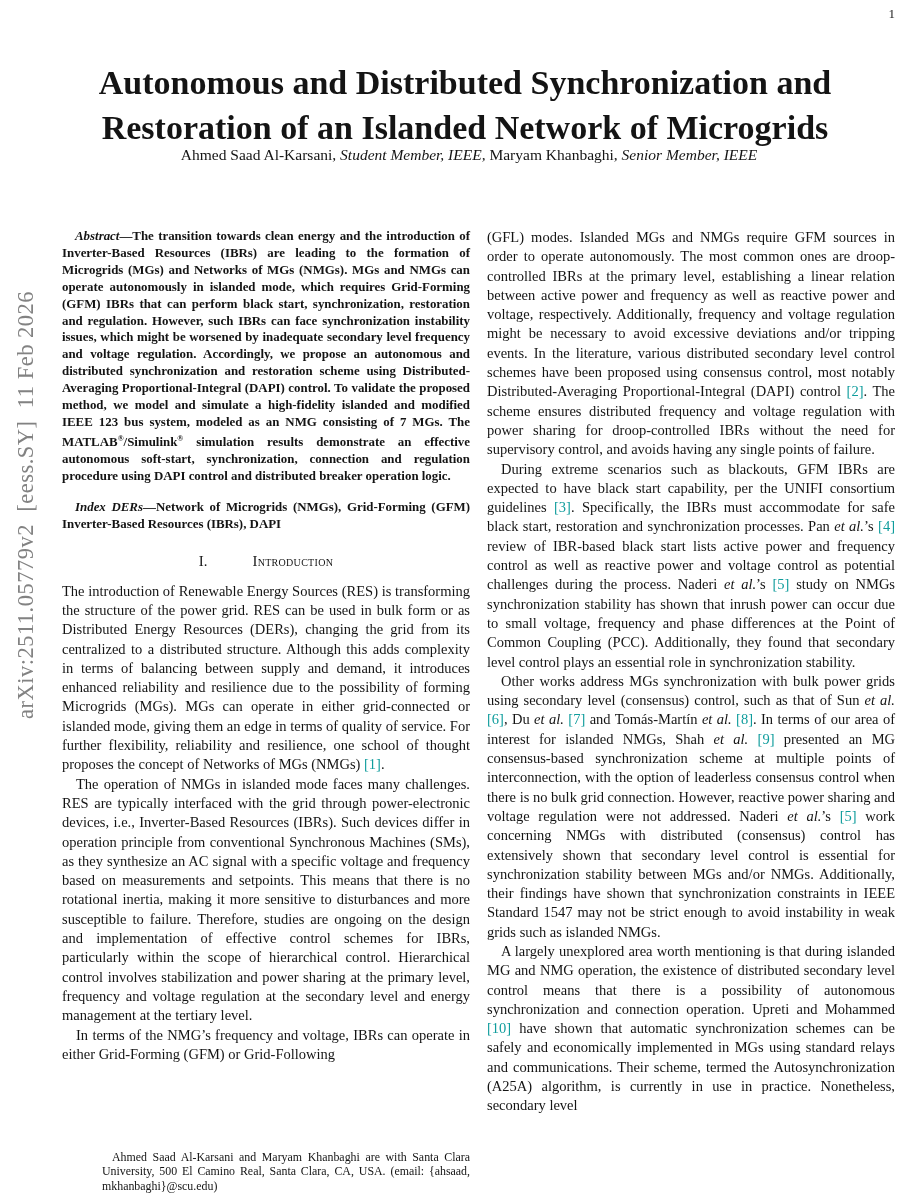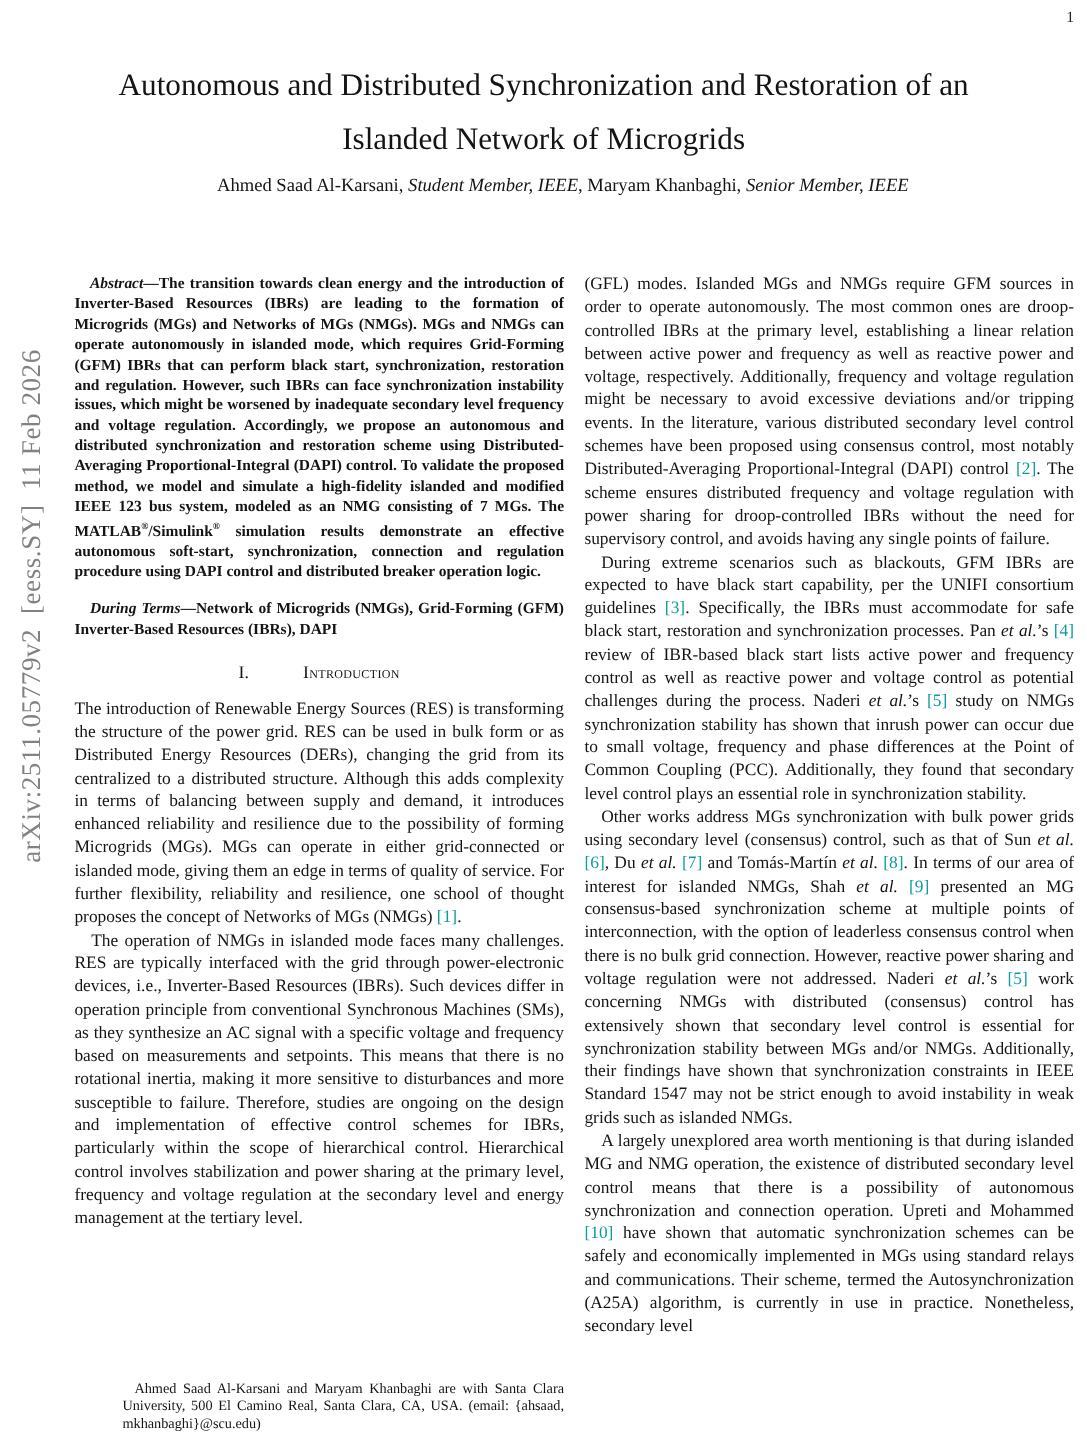--- a/index.html
+++ b/index.html
@@ -28,24 +28,24 @@
     white-space: pre;
     font-size: 22.5px;
     letter-spacing: 0.5px;
     color: var(--stamp-color, #808080);
   }
   .title {
     position: absolute;
     top: 48px;
     left: 53px;
     width: 800px;
-    margin: 0;
+    margin: 12px;
     text-align: center;
-    font-size: 26px;
-    font-weight: 400;
+    font-size: 34px;
+    font-weight: 700;
     line-height: 45px;
   }
   .authors {
     position: absolute;
     top: 146px;
     left: 16px;
     width: 100%;
     text-align: center;
     font-size: 15.5px;
   }
@@ -115,24 +115,25 @@
   <div class="arxiv-stamp">arXiv:2511.05779v2  [eess.SY]  11 Feb 2026</div>
 
   <h1 class="title">Autonomous and Distributed Synchronization and Restoration of an Islanded Network of Microgrids</h1>
 
   <div class="authors"><span>Ahmed Saad Al-Karsani, </span><span class="seg-i">Student Member, IEEE,</span><span> Maryam Khanbaghi, </span><span class="seg-i">Senior Member, IEEE</span></div>
 
   <div class="body-cols">
 
     <div class="col">
       <p class="abstract"><span class="seg-bi">Abstract</span><span class="seg-b">—The transition towards clean energy and the introduction of Inverter-Based Resources (IBRs) are leading to the formation of Microgrids (MGs) and Networks of MGs (NMGs). MGs and NMGs can operate autonomously in islanded mode, which requires Grid-Forming (GFM) IBRs that can perform black start, synchronization, restoration and regulation. However, such IBRs can face synchronization instability issues, which might be worsened by inadequate secondary level frequency and voltage regulation. Accordingly, we propose an autonomous and distributed synchronization and restoration scheme using Distributed-Averaging Proportional-Integral (DAPI) control. To validate the proposed method, we model and simulate a high-fidelity islanded and modified IEEE 123 bus system, modeled as an NMG consisting of 7 MGs. The MATLAB</span><span class="seg-b seg-sup">®</span><span class="seg-b">/Simulink</span><span class="seg-b seg-sup">®</span><span class="seg-b"> simulation results demonstrate an effective autonomous soft-start, synchronization, connection and regulation procedure using DAPI control and distributed breaker operation logic.</span></p>
-      <p class="abstract index-terms"><span class="seg-bi">During Terms</span><span class="seg-b">—Network of Microgrids (NMGs), Grid-Forming (GFM) Inverter-Based Resources (IBRs), DAPI</span></p>
+      <p class="abstract index-terms"><span class="seg-bi">Index DERs</span><span class="seg-b">—Network of Microgrids (NMGs), Grid-Forming (GFM) Inverter-Based Resources (IBRs), DAPI</span></p>
       <h2 class="section-heading"><span class="sec-num">I.</span><span class="sec-title">Introduction</span></h2>
       <p class="para"><span>The introduction of Renewable Energy Sources (RES) is transforming the structure of the power grid. RES can be used in bulk form or as Distributed Energy Resources (DERs), changing the grid from its centralized to a distributed structure. Although this adds complexity in terms of balancing between supply and demand, it introduces enhanced reliability and resilience due to the possibility of forming Microgrids (MGs). MGs can operate in either grid-connected or islanded mode, giving them an edge in terms of quality of service. For further flexibility, reliability and resilience, one school of thought proposes the concept of Networks of MGs (NMGs) </span><span class="seg-c">[1]</span><span>.</span></p>
       <p class="para indent"><span>The operation of NMGs in islanded mode faces many challenges. RES are typically interfaced with the grid through power-electronic devices, i.e., Inverter-Based Resources (IBRs). Such devices differ in operation principle from conventional Synchronous Machines (SMs), as they synthesize an AC signal with a specific voltage and frequency based on measurements and setpoints. This means that there is no rotational inertia, making it more sensitive to disturbances and more susceptible to failure. Therefore, studies are ongoing on the design and implementation of effective control schemes for IBRs, particularly within the scope of hierarchical control. Hierarchical control involves stabilization and power sharing at the primary level, frequency and voltage regulation at the secondary level and energy management at the tertiary level.</span></p>
+      <p class="para indent"><span>In terms of the NMG’s frequency and voltage, IBRs can operate in either Grid-Forming (GFM) or Grid-Following</span></p>
       <div class="footnote">Ahmed Saad Al-Karsani and Maryam Khanbaghi are with Santa Clara University, 500 El Camino Real, Santa Clara, CA, USA. (email: {ahsaad, mkhanbaghi}@scu.edu)</div>
     </div>
 
     <div class="col">
       <p class="para"><span>(GFL) modes. Islanded MGs and NMGs require GFM sources in order to operate autonomously. The most common ones are droop-controlled IBRs at the primary level, establishing a linear relation between active power and frequency as well as reactive power and voltage, respectively. Additionally, frequency and voltage regulation might be necessary to avoid excessive deviations and/or tripping events. In the literature, various distributed secondary level control schemes have been proposed using consensus control, most notably Distributed-Averaging Proportional-Integral (DAPI) control </span><span class="seg-c">[2]</span><span>. The scheme ensures distributed frequency and voltage regulation with power sharing for droop-controlled IBRs without the need for supervisory control, and avoids having any single points of failure.</span></p>
       <p class="para indent"><span>During extreme scenarios such as blackouts, GFM IBRs are expected to have black start capability, per the UNIFI consortium guidelines </span><span class="seg-c">[3]</span><span>. Specifically, the IBRs must accommodate for safe black start, restoration and synchronization processes. Pan </span><span class="seg-i">et al.</span><span>’s </span><span class="seg-c">[4]</span><span> review of IBR-based black start lists active power and frequency control as well as reactive power and voltage control as potential challenges during the process. Naderi </span><span class="seg-i">et al.</span><span>’s </span><span class="seg-c">[5]</span><span> study on NMGs synchronization stability has shown that inrush power can occur due to small voltage, frequency and phase differences at the Point of Common Coupling (PCC). Additionally, they found that secondary level control plays an essential role in synchronization stability.</span></p>
       <p class="para indent"><span>Other works address MGs synchronization with bulk power grids using secondary level (consensus) control, such as that of Sun </span><span class="seg-i">et al.</span><span> </span><span class="seg-c">[6]</span><span>, Du </span><span class="seg-i">et al.</span><span> </span><span class="seg-c">[7]</span><span> and Tomás-Martín </span><span class="seg-i">et al.</span><span> </span><span class="seg-c">[8]</span><span>. In terms of our area of interest for islanded NMGs, Shah </span><span class="seg-i">et al.</span><span> </span><span class="seg-c">[9]</span><span> presented an MG consensus-based synchronization scheme at multiple points of interconnection, with the option of leaderless consensus control when there is no bulk grid connection. However, reactive power sharing and voltage regulation were not addressed. Naderi </span><span class="seg-i">et al.</span><span>’s </span><span class="seg-c">[5]</span><span> work concerning NMGs with distributed (consensus) control has extensively shown that secondary level control is essential for synchronization stability between MGs and/or NMGs. Additionally, their findings have shown that synchronization constraints in IEEE Standard 1547 may not be strict enough to avoid instability in weak grids such as islanded NMGs.</span></p>
       <p class="para indent"><span>A largely unexplored area worth mentioning is that during islanded MG and NMG operation, the existence of distributed secondary level control means that there is a possibility of autonomous synchronization and connection operation. Upreti and Mohammed </span><span class="seg-c">[10]</span><span> have shown that automatic synchronization schemes can be safely and economically implemented in MGs using standard relays and communications. Their scheme, termed the Autosynchronization (A25A) algorithm, is currently in use in practice. Nonetheless, secondary level</span></p>
     </div>
 

